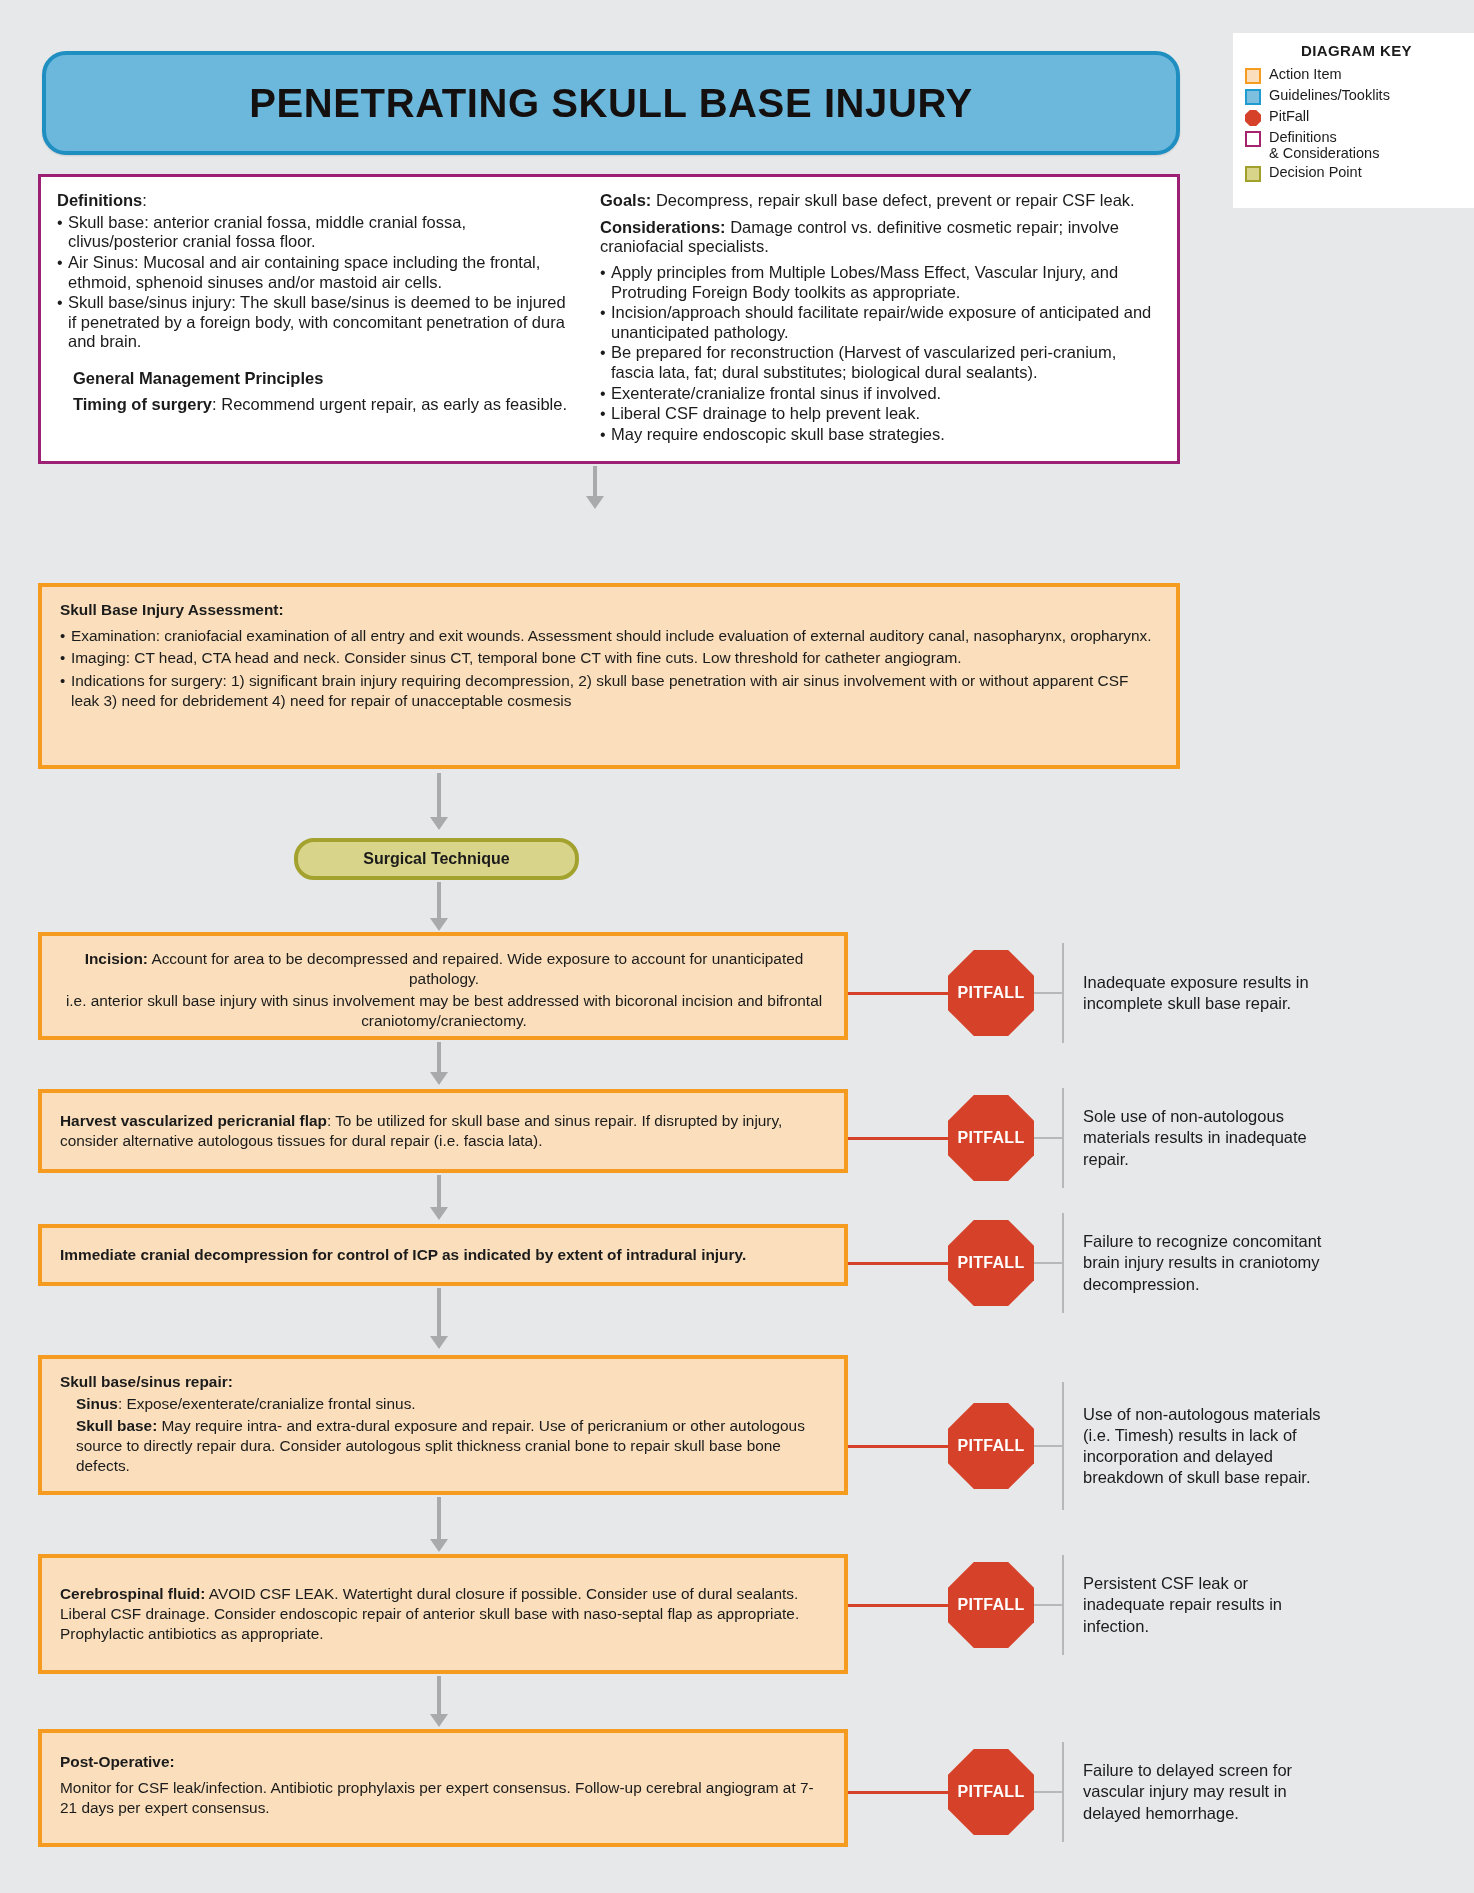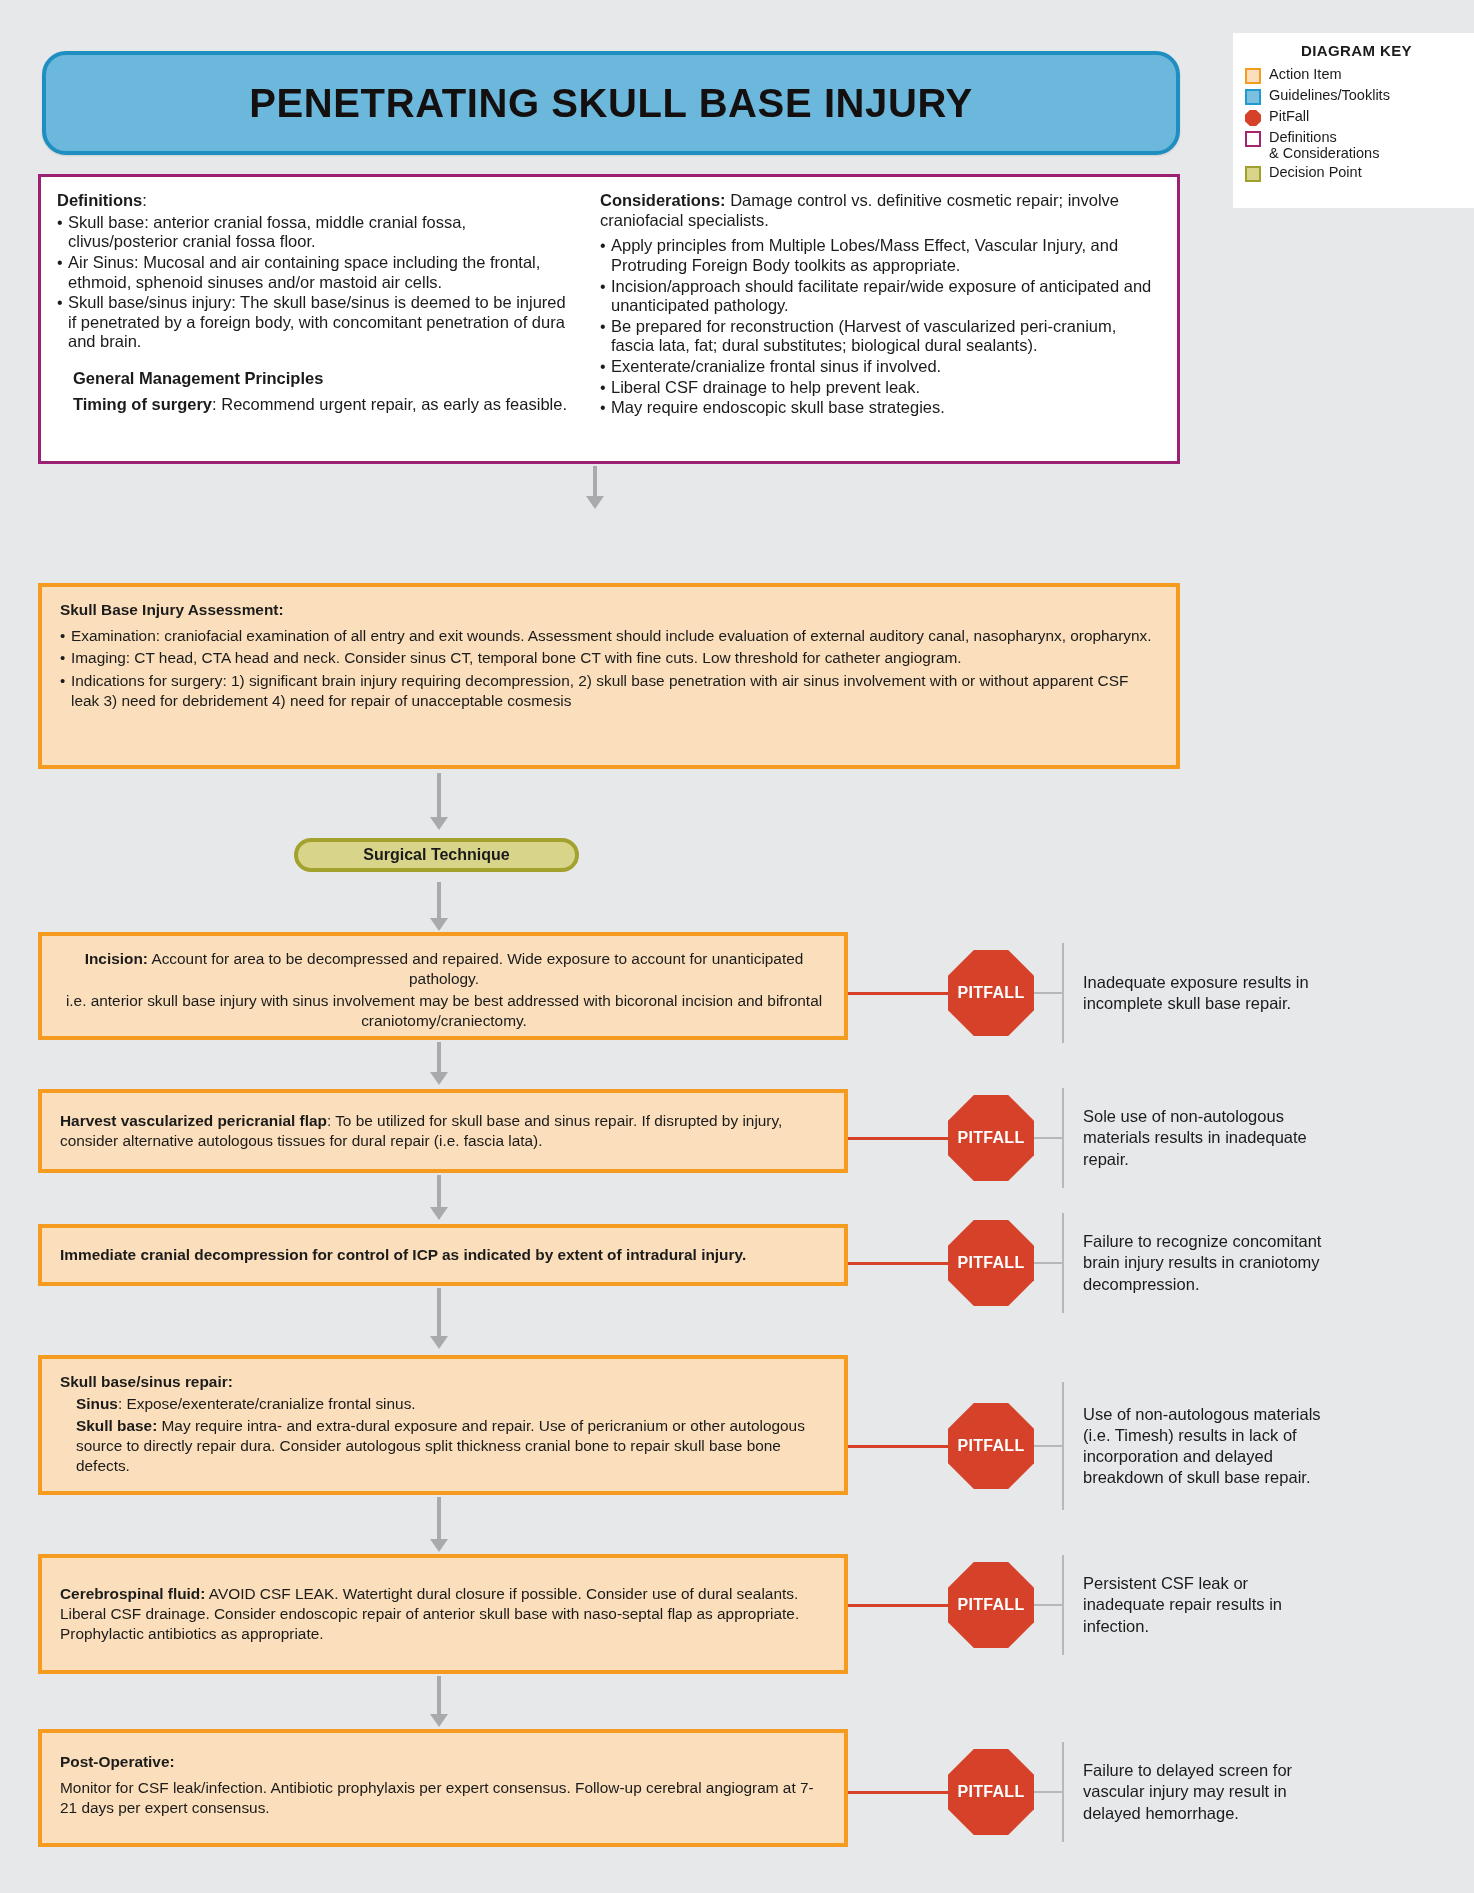--- a/index.html
+++ b/index.html
@@ -155,20 +155,23 @@
       <span class="bullet">•</span>
       <span class="btxt">Skull base/sinus injury: The skull base/sinus is deemed to be injured if penetrated by a foreign body, with concomitant penetration of dura and brain.</span>
     </div>
     <div class="spacer"></div>
     <div class="p indent hd" style="margin-bottom:6px;">General Management Principles</div>
     <div class="p indent">
       <span class="hd">Timing of surgery</span><span>: Recommend urgent repair, as early as feasible.</span>
     </div>
   </div>
   <div class="defs-col right">
+    <div class="p" style="margin-bottom:7px;">
+      <span class="hd">Goals:</span><span> Decompress, repair skull base defect, prevent or repair CSF leak.</span>
+    </div>
     <div class="p" style="margin-bottom:6px;">
       <span class="hd">Considerations:</span><span> Damage control vs. definitive cosmetic repair; involve craniofacial specialists.</span>
     </div>
     <div class="bl">
       <span class="bullet">•</span>
       <span class="btxt">Apply principles from Multiple Lobes/Mass Effect, Vascular Injury, and Protruding Foreign Body toolkits as appropriate.</span>
     </div>
     <div class="bl">
       <span class="bullet">•</span>
       <span class="btxt">Incision/approach should facilitate repair/wide exposure of anticipated and unanticipated pathology.</span>
@@ -211,21 +214,21 @@
     <span class="bullet">•</span>
     <span class="btxt">Indications for surgery: 1) significant brain injury requiring decompression, 2) skull base penetration with air sinus involvement with or without apparent CSF leak 3) need for debridement 4) need for repair of unacceptable cosmesis</span>
   </div>
 </div>
 
 <div class="arrow" style="left:430px; top:773px;">
   <div class="stem" style="height:44px;"></div>
   <div class="head"></div>
 </div>
 
-<div class="node decision-box" style="left:294px; top:838px; width:285px; height:34px;border-radius:20px;">
+<div class="node decision-box" style="left:294px; top:838px; width:285px; height:42px;border-radius:20px;">
   <span class="d-label">Surgical Technique</span>
 </div>
 
 <div class="arrow" style="left:430px; top:882px;">
   <div class="stem" style="height:36px;"></div>
   <div class="head"></div>
 </div>
 
 <div class="node action-box" style="left:38px; top:932px; width:810px; height:108px;text-align:center;">
   <div class="p small">

